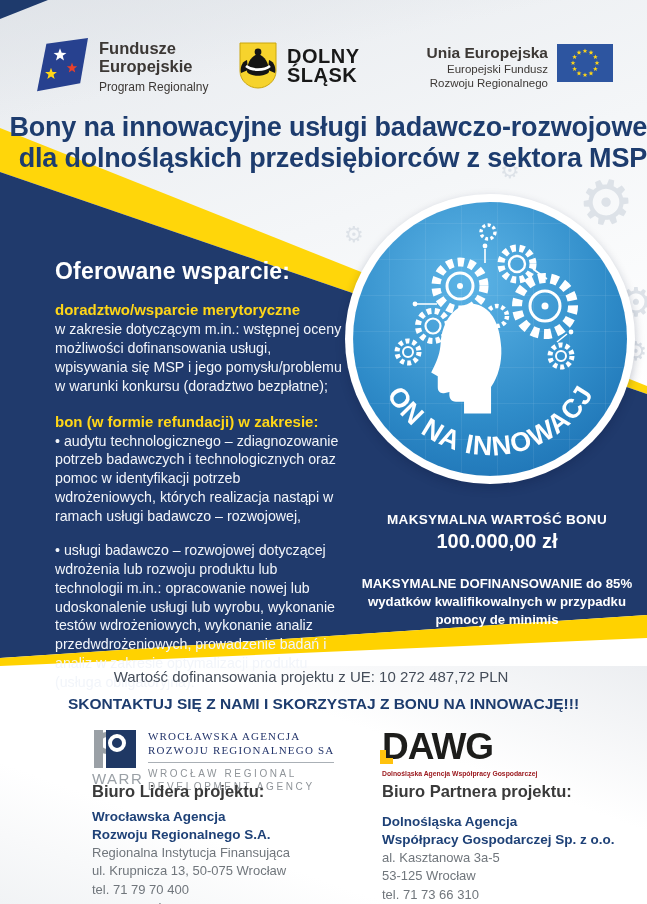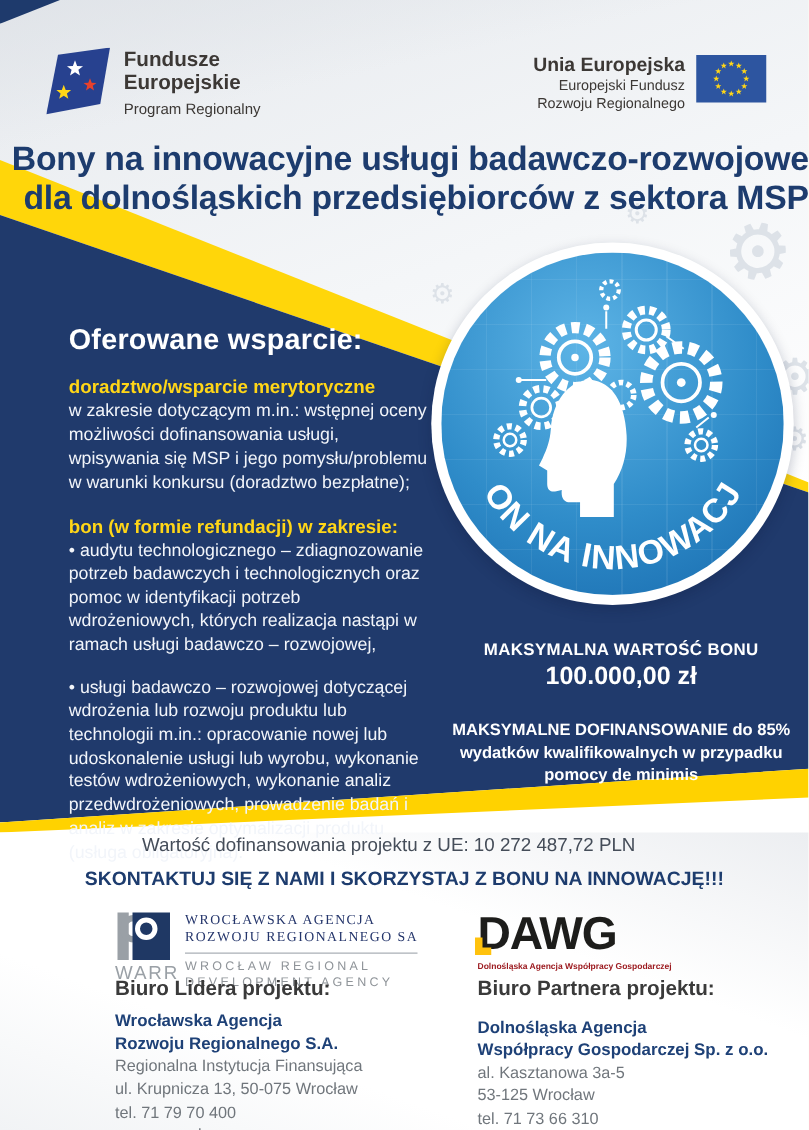--- a/index.html
+++ b/index.html
@@ -138,20 +138,34 @@
           <use href="#st" transform="translate(15,36) scale(2.4)" fill="#ffd617"></use>
         </svg>
       </div>
       <div class="fe-text">
         <div class="l1"><span>Fundusze</span><br>
         <span>Europejskie</span></div>
         <div class="l2">Program Regionalny</div>
       </div>
     </div>
 
+    <div class="logo-ds">
+      <svg width="40" height="47" viewBox="0 0 40 47">
+        <path d="M2,1 h36 v28 c0,10 -9,17 -18,17 c-9,0 -18,-7 -18,-17 z" fill="#f6d32d" stroke="#caa60f" stroke-width="1"></path>
+        <circle cx="20" cy="10" r="3.4" fill="#141414"></circle>
+        <path d="M20,12 C13,14 9,21 9,30 C13,35 27,35 31,30 C31,21 27,14 20,12 Z" fill="#141414"></path>
+        <path d="M9,18 C3,20 2,27 3,31 L10,28 Z" fill="#141414"></path>
+        <path d="M31,18 C37,20 38,27 37,31 L30,28 Z" fill="#141414"></path>
+        <path d="M8,24 A15,9 0 0 0 32,24" fill="none" stroke="#ffffff" stroke-width="2.6"></path>
+      </svg>
+      <div class="ds-text">
+        <span>DOLNY</span><br>
+        <span>ŚLĄSK</span>
+      </div>
+    </div>
 
     <div class="logo-eu">
       <div class="eu-text">
         <div class="l1">Unia Europejska</div>
         <div class="l2">Europejski Fundusz</div>
         <div class="l2">Rozwoju Regionalnego</div>
       </div>
       <div class="eu-flag">
         <svg width="56" height="38" viewBox="0 0 56 38">
           <g fill="#ffd617">

